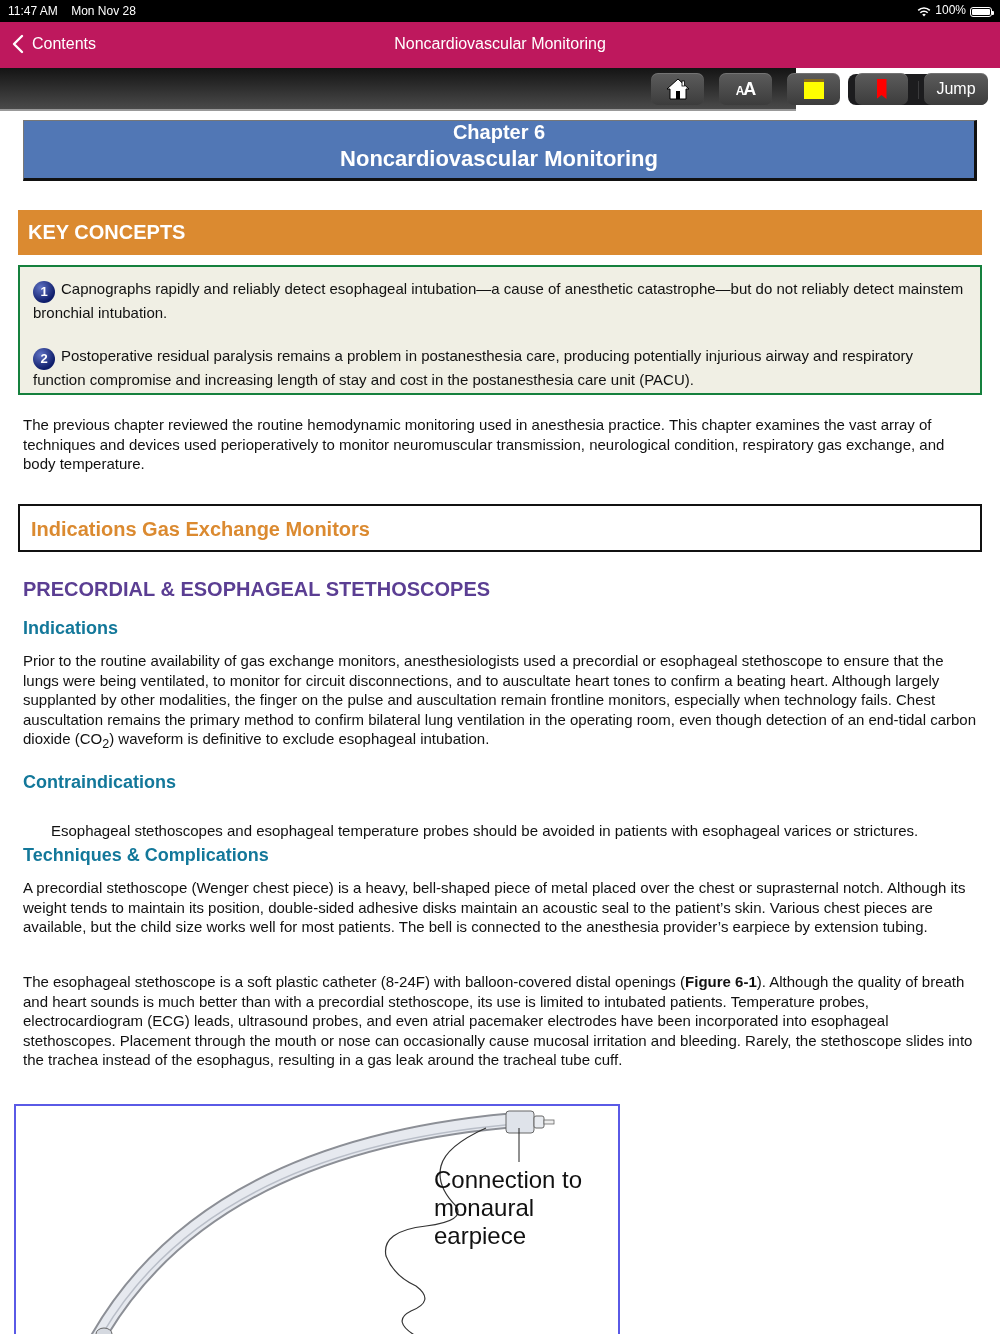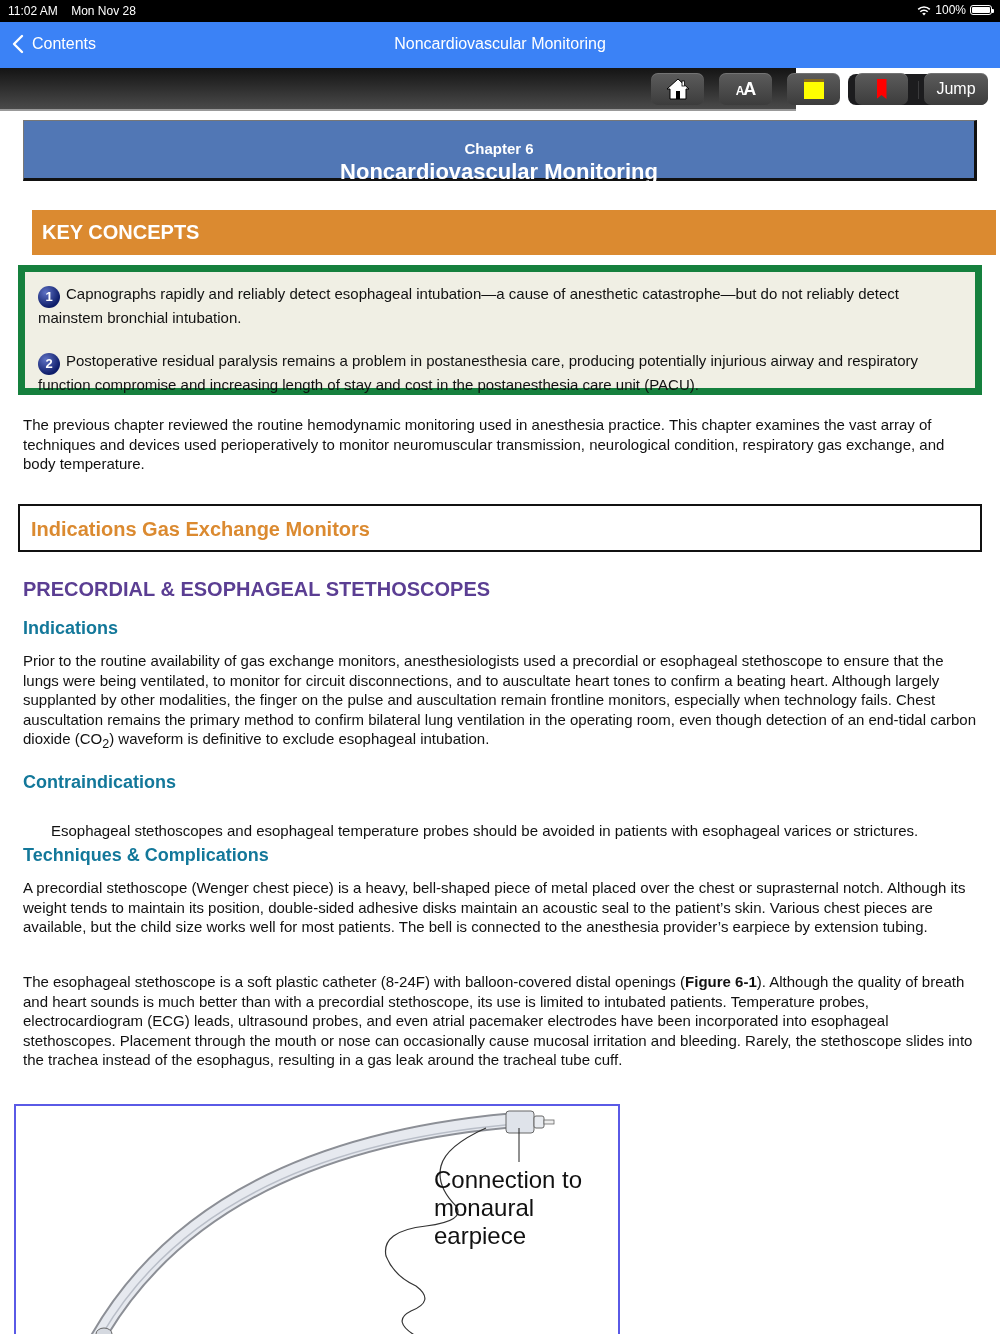--- a/index.html
+++ b/index.html
@@ -10,29 +10,29 @@
     color: #111;
     position: relative;
   }
   
   .statusbar {
     position: absolute; left: 0; top: 0; width: 1000px; height: 22px;
     background: #000; color: #fff; font-size: 12px;
   }
   .statusbar .left { position: absolute; left: 8px; top: 4px; }
   .statusbar .left span { margin-right: 10px; }
-  .statusbar .right { position: absolute; right: 8px; top: 3px; display: flex; align-items: center; gap: 4px; }
+  .statusbar .right { position: absolute; right: 8px; top: 3px; display: flex; align-items: flex-end; gap: 4px; }
   .battery {
     width: 22px; height: 10px; border: 1px solid #fff; border-radius: 3px; position: relative; padding: 1px; box-sizing: border-box;
   }
   .battery .fill { width: 100%; height: 100%; background: #fff; border-radius: 1px; }
   .battery::after { content: ""; position: absolute; right: -3px; top: 3px; width: 2px; height: 4px; background: #fff; border-radius: 0 1px 1px 0; }
   
   .navbar {
-    position: absolute; left: 0; top: 22px; width: 1000px; height: 46px; background: #3b82f6; color: #fff;
+    position: absolute; left: 0; top: 22px; width: 1000px; height: 46px; background: #be185d; color: #fff;
   }
   .back {
     position: absolute; left: 12px; top: 12px; display: flex; align-items: center; gap: 8px; font-size: 16px; cursor: pointer;
   }
   .back svg { display: block; }
   .nav-title { position: absolute; left: 0; right: 0; top: 13px; text-align: center; font-size: 16px; }
   .segment {
     position: absolute; right: 12px; top: 7px; height: 31px; width: 140px;
     background: #1c1c1e; border-radius: 8px; display: flex; align-items: center; font-size: 13px; margin-top: 45px;
   }
@@ -61,30 +61,30 @@
   .notepad { width: 20px; height: 20px; background: #ffff00; border-top: 3px solid #8a6d1d; box-sizing: border-box; }
   .ribbon { width: 10px; height: 20px; background: #ff0000; clip-path: polygon(0 0,100% 0,100% 100%,50% 80%,0 100%); }
 
   
   .content { position: absolute; left: 0; top: 111px; width: 1000px; }
   .chapter-banner {
     position: absolute; left: 23px; top: 9px; width: 954px; height: 61px;
     background: #5177b5; border: 1px solid #777; border-right: 3px solid #111; border-bottom: 3px solid #111;
     box-sizing: border-box; color: #fff; text-align: center;
   }
-  .chapter-banner .num { font-size: 15px; font-weight: bold; margin-top: 19px; }
+  .chapter-banner .num { font-size: 20px; font-weight: bold; margin-top: 0; }
   .chapter-banner .title { font-size: 22px; font-weight: bold; margin-top: 2px; }
   .key-header {
-    position: absolute; left: 32px; top: 99px; width: 964px; height: 45px;
+    position: absolute; left: 18px; top: 99px; width: 964px; height: 45px;
     background: #db8a30; color: #fff; font-weight: bold; font-size: 20px;
     box-sizing: border-box; padding: 11px 10px;
   }
   .key-box {
     position: absolute; left: 18px; top: 154px; width: 964px; height: 130px;
-    background: #f0efe4; border: 7px solid #15803d; box-sizing: border-box;
+    background: #f0efe4; border: 2px solid #15803d; box-sizing: border-box;
     padding: 12px 13px; font-size: 15px; line-height: 20px;
   }
   .key-box p { margin: 0 0 23px 0; }
   .bullet {
     display: inline-block; width: 22px; height: 22px; border-radius: 50%;
     background: radial-gradient(circle at 35% 30%, #5f72c4, #0e1d6a 70%);
     color: #fff; font-weight: bold; font-size: 13px; text-align: center; line-height: 22px;
     margin-right: 6px; vertical-align: -2px;
   }
   .para { position: absolute; left: 23px; width: 955px; font-size: 15px; line-height: 19.6px; margin: 0; }
@@ -102,21 +102,21 @@
   }
   .fig-label {
     position: absolute; left: 418px; top: 60px; width: 170px; text-align: left; font-size: 24px; line-height: 28px; color: #111;
   }
 </style>
 </head>
 <body>
 
 <div class="statusbar">
   <div class="left">
-    <span>11:02 AM</span>
+    <span>11:47 AM</span>
     <span>Mon Nov 28</span>
   </div>
   <div class="right">
     <svg width="14" height="11" viewBox="0 0 14 11">
       <path d="M7 10.5 L5.2 8.6 A2.6 2.6 0 0 1 8.8 8.6 Z" fill="#fff"></path>
       <path d="M3.3 6.7 A5.3 5.3 0 0 1 10.7 6.7" stroke="#fff" stroke-width="1.6" fill="none"></path>
       <path d="M1.2 4.4 A8.3 8.3 0 0 1 12.8 4.4" stroke="#fff" stroke-width="1.6" fill="none"></path>
     </svg>
     <span>100%</span>
     <div class="battery">

